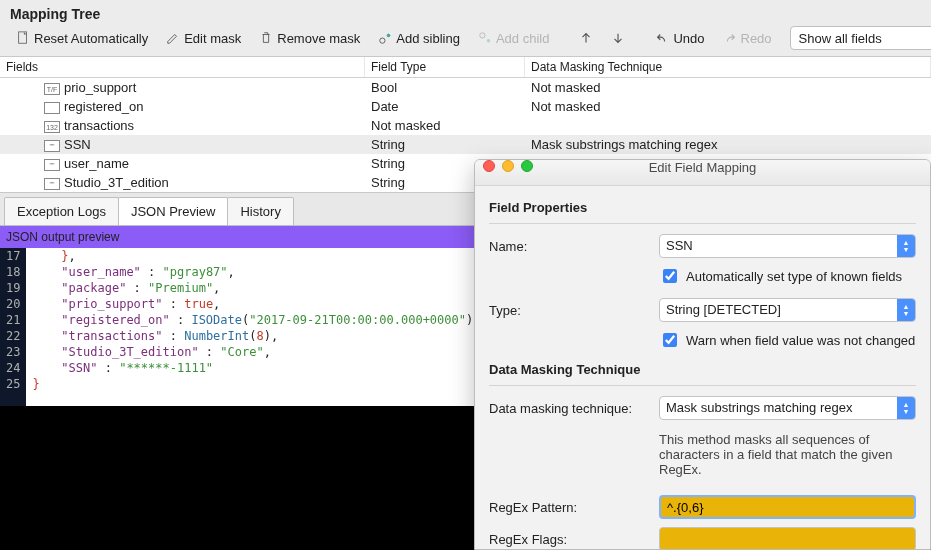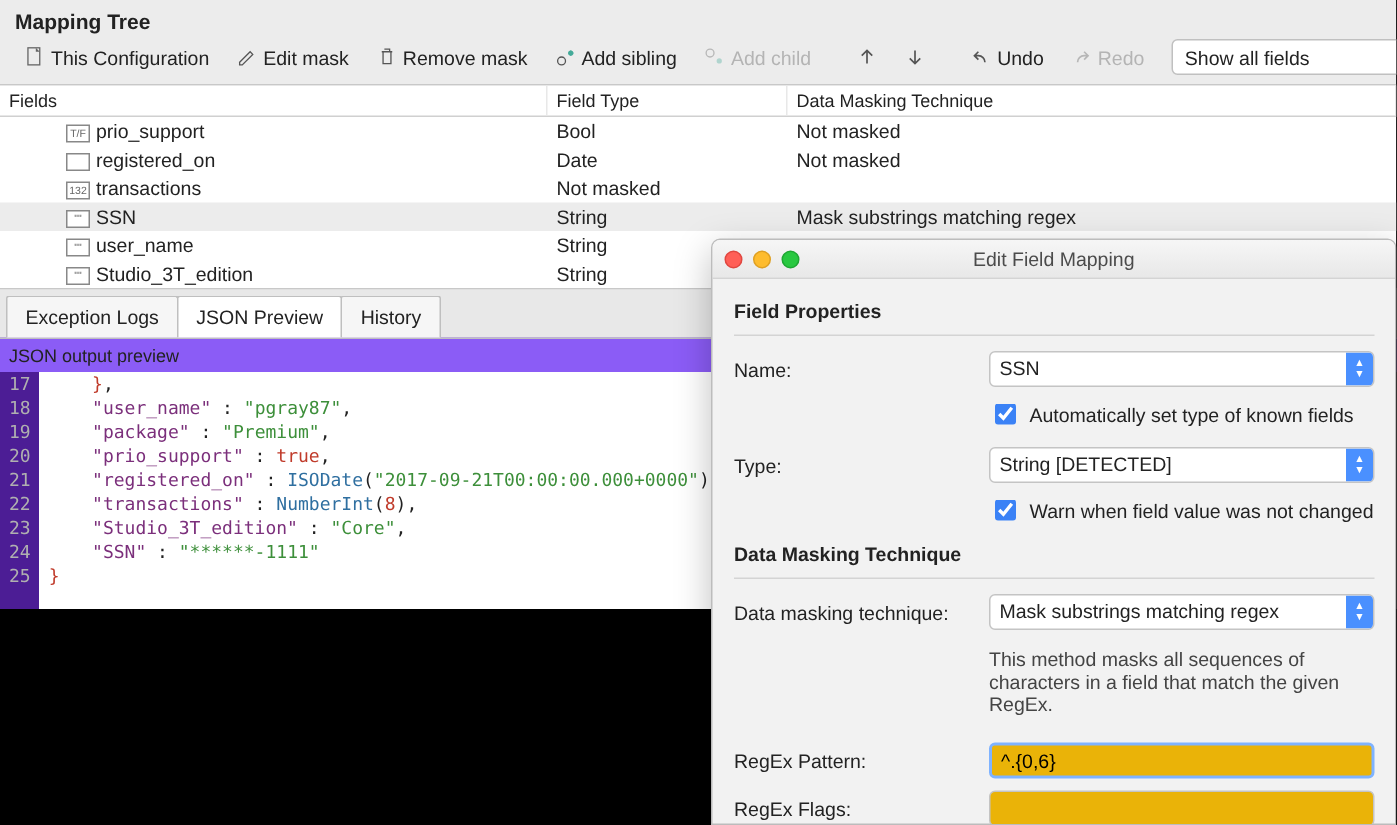--- a/index.html
+++ b/index.html
@@ -29,30 +29,30 @@
   .ticon { width:16px; height:12px; display:inline-block; border:1px solid #888; font-size:7px; text-align:center; line-height:11px; color:#666; margin-right:4px; vertical-align:middle; background:#fff; }
   .indent { padding-left: 44px !important; }
   
   .tabs-wrap { background:#e8e8e8; border-top:1px solid #c8c8c8; }
   .tabs { display:flex; padding: 4px 4px 0 4px; gap:0; background:#e8e8e8; }
   .tab { padding: 6px 12px; border:1px solid #bfbfbf; border-bottom:none; background:#f6f6f6; color:#222; cursor:pointer; margin-right:-1px; border-radius: 2px 2px 0 0; }
   .tab.active { background:#fff; font-weight:normal; }
   .subhead { background:#8b5cf6; border-top:1px solid #bfbfbf; padding: 4px 6px; font-size:12px; }
   
   .code-wrap { background:#fff; display:flex; font-family: Menlo, Consolas, monospace; font-size:12px; line-height:16px; height: 158px; width: 474px; overflow:hidden; }
-  .gutter { background:#4c1d95; color:#b0b0b0; padding: 0 6px; border-right: none; user-select:none; }
+  .gutter { background:#0f172a; color:#b0b0b0; padding: 0 6px; border-right: none; user-select:none; }
   .code { padding: 0 6px; white-space: pre; color:#222; }
   .k-str { color:#3d8f3a; }
   .k-key { color:#7b2f7b; }
   .k-fn { color:#2f6fa0;text-align:center; }
   .k-bool { color:#c03b2b; }
   .k-brace { color:#c03b2b; }
   
   .dialog { position:absolute; left: 474px; top: 159px; width: 457px; height: 391px; background:#f2f2f2; border:1px solid #bcbcbc; border-radius: 6px 6px 0 0; box-shadow: 0 8px 24px rgba(0,0,0,0.25); display:flex; flex-direction:column; overflow:hidden; }
-  .titlebar { height: 26px; display:flex; align-items:center; padding: 0 8px; border-bottom:1px solid #d4d4d4; background:linear-gradient(#f6f6f6,#e8e8e8); position:relative; }
+  .titlebar { height: 26px; display:flex; padding: 0 8px; border-bottom:1px solid #d4d4d4; background:linear-gradient(#f6f6f6,#e8e8e8); position:relative; }
   .traffic { display:flex; gap:7px; }
   .dot { width:12px; height:12px; border-radius:50%; }
   .dot.r { background:#ff5f57; border:1px solid #e04740; }
   .dot.y { background:#febc2e; border:1px solid #dfa023; }
   .dot.g { background:#28c840; border:1px solid #1fa733; }
   .titlebar .title { position:absolute; left:0; right:0; text-align:center; color:#4b4b4b; font-size:13px; }
   .dbody { padding: 10px 14px; overflow:auto; flex:1; }
   .dsec { font-weight:bold; font-size:13px; margin: 4px 0 8px 0; }
   .dhr { border:none; border-top:1px solid #d4d4d4; margin: 2px 0 10px 0; }
   .drow { display:flex; align-items:center; margin-bottom: 8px; }
@@ -77,21 +77,21 @@
   <div class="tree-head">
     <div class="tree-title">Mapping Tree</div>
     <div class="toolbar">
       <button class="tbtn">
         <span class="ic">
           <svg viewBox="0 0 16 16">
                 <rect x="3" y="1" width="9" height="13" fill="none" stroke="#666" stroke-width="1"></rect>
                 <path d="M9 1 L12 4 L9 4 Z" fill="#666"></path>
               </svg>
         </span>
-        <span>This Configuration</span>
+        <span>Reset Automatically</span>
       </button>
       <button class="tbtn">
         <span class="ic">
           <svg viewBox="0 0 16 16">
                 <path d="M2 12 L10 4 L12 6 L4 14 L2 14 Z" fill="none" stroke="#555" stroke-width="1"></path>
               </svg>
         </span>
         <span>Edit mask</span>
       </button>
       <button class="tbtn">

